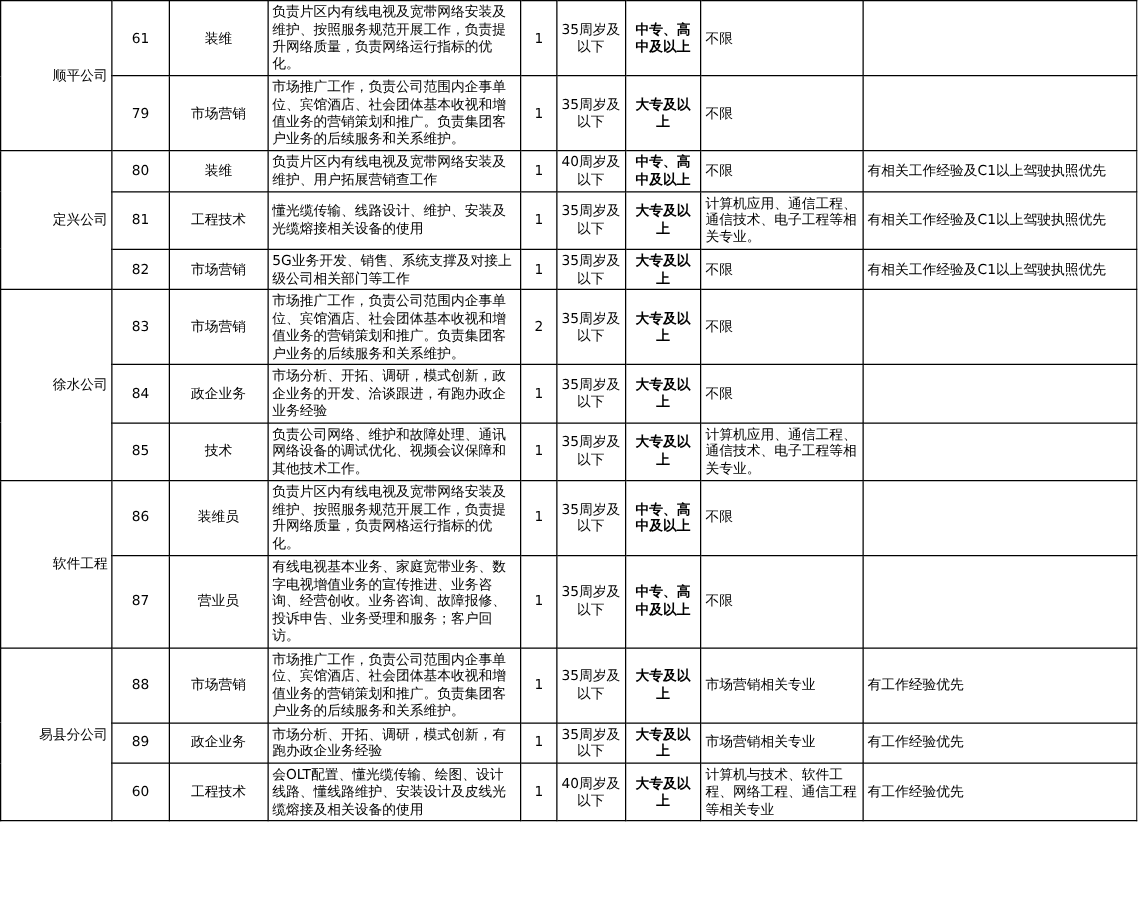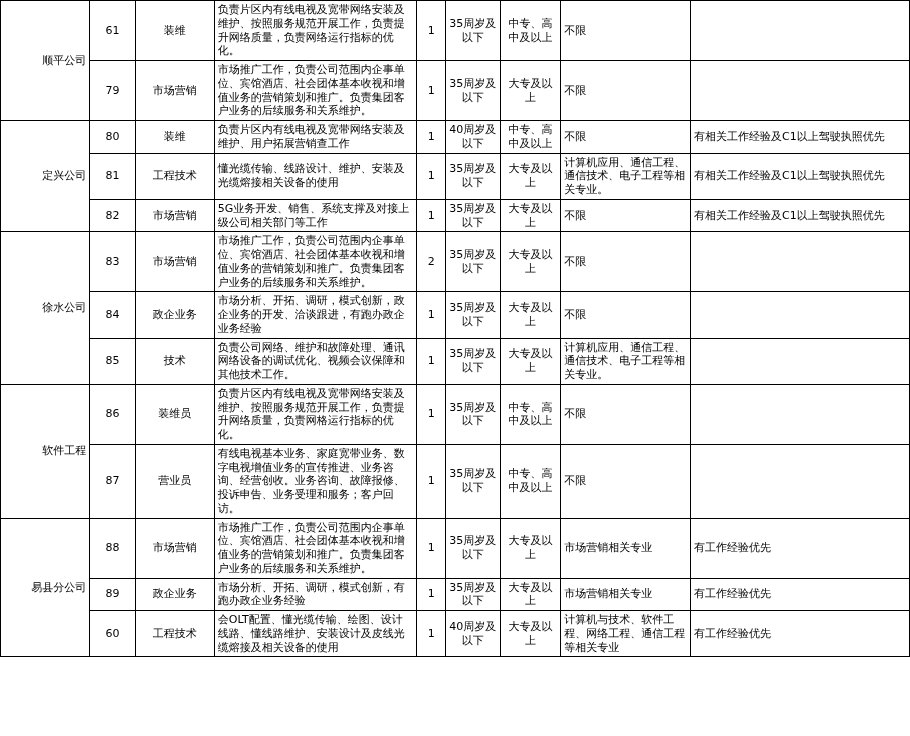--- a/index.html
+++ b/index.html
@@ -65,20 +65,21 @@
   }
   td.age {
     text-align: center;
     font-size: 11px;
     line-height: 1.3;
   }
   td.edu {
     text-align: center;
     font-size: 11px;
     line-height: 1.3;
+    font-weight: bold;
   }
   td.major {
     text-align: left;
     font-size: 11px;
     line-height: 1.3;
     margin-top: 11px;
   }
   td.other {
     text-align: left;
     font-size: 11px;

